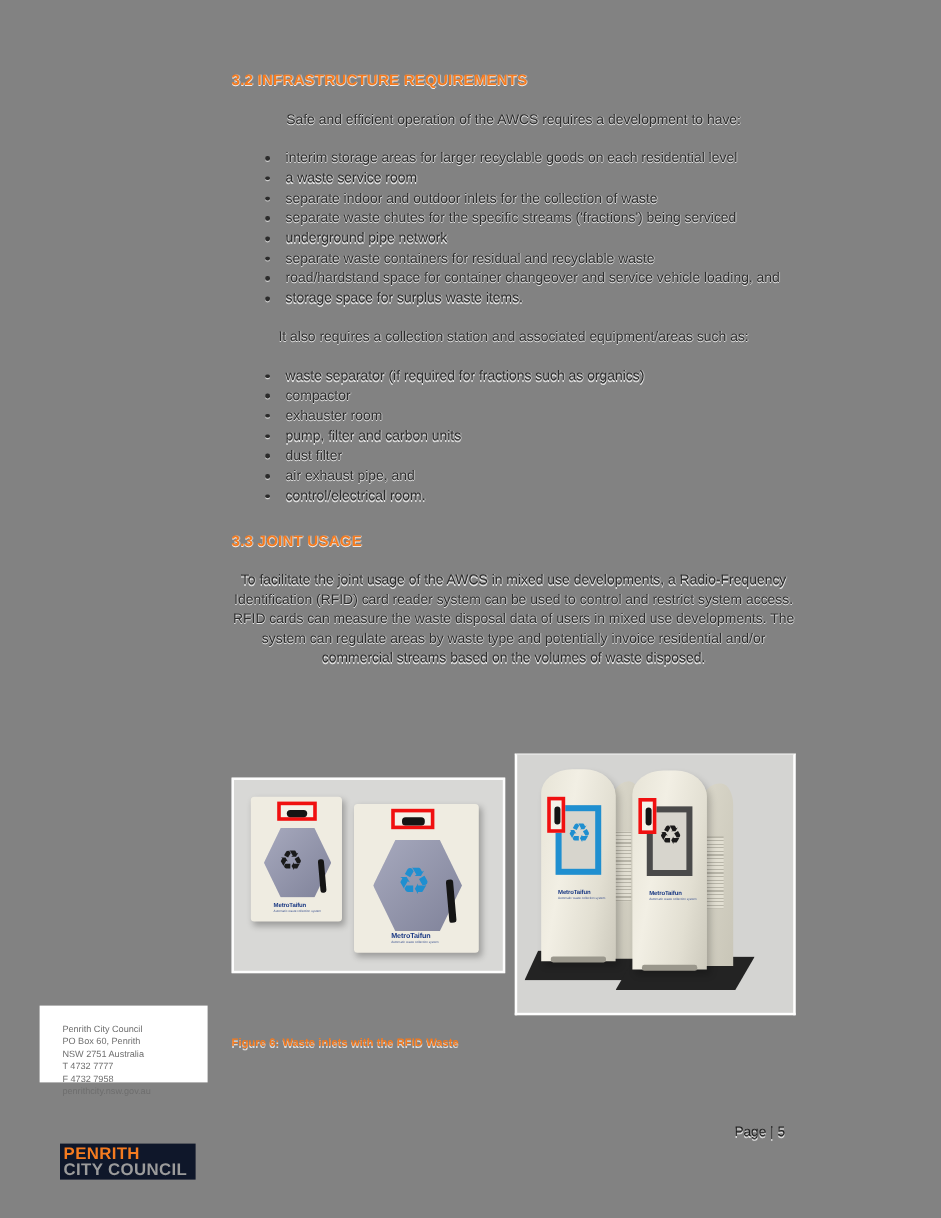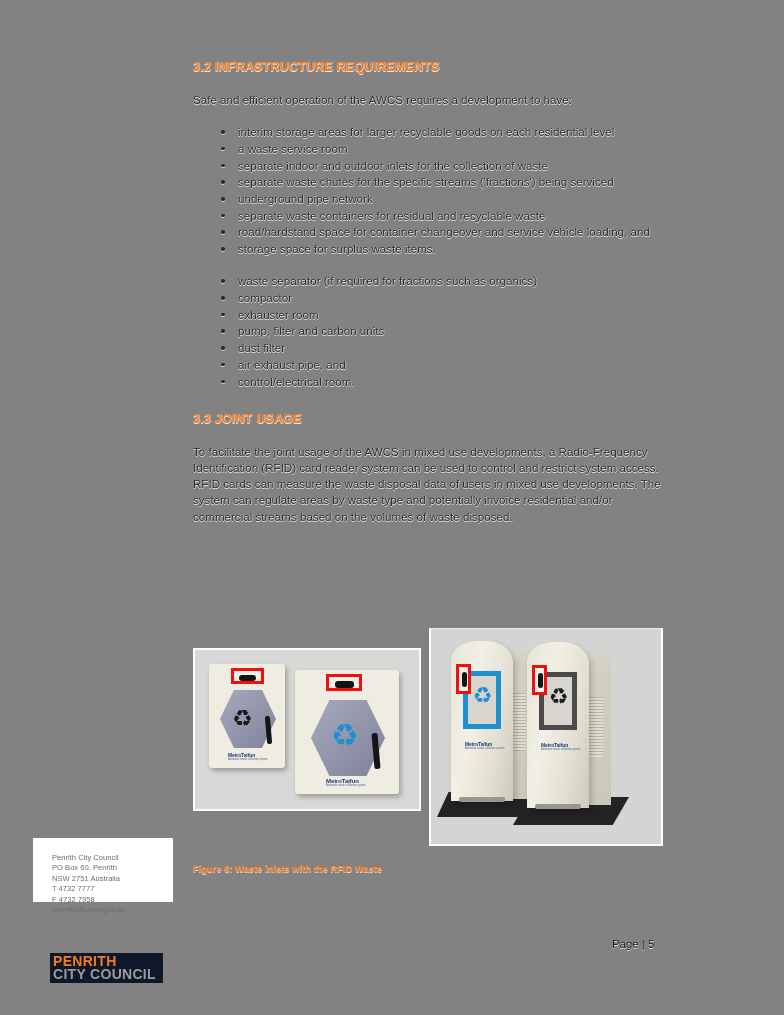--- a/index.html
+++ b/index.html
@@ -32,20 +32,21 @@
     text-shadow: 0 1px 0 rgba(255,255,255,0.85), 1px 0 0 rgba(255,255,255,0.45);
     margin: 0 0 18px 0;
   }
 
   p.body-text {
     font-size: 11.6px;
     line-height: 16.2px;
     color: #2b2b2b;
     text-shadow: 0 1px 0 rgba(255,255,255,0.8), 1px 0 0 rgba(255,255,255,0.35);
     margin: 0 0 16px 0;
+    text-align: center;
   }
 
   ul.bullets {
     list-style: none;
     margin: 0 0 16px 0;
     padding: 0;
   }
   ul.bullets li {
     position: relative;
     padding-left: 45px;
@@ -281,20 +282,21 @@
     <li>interim storage areas for larger recyclable goods on each residential level</li>
     <li>a waste service room</li>
     <li>separate indoor and outdoor inlets for the collection of waste</li>
     <li>separate waste chutes for the specific streams ('fractions') being serviced</li>
     <li>underground pipe network</li>
     <li>separate waste containers for residual and recyclable waste</li>
     <li>road/hardstand space for container changeover and service vehicle loading, and</li>
     <li>storage space for surplus waste items.</li>
   </ul>
 
+  <p class="body-text">It also requires a collection station and associated equipment/areas such as:</p>
 
   <ul class="bullets">
     <li>waste separator (if required for fractions such as organics)</li>
     <li>compactor</li>
     <li>exhauster room</li>
     <li>pump, filter and carbon units</li>
     <li>dust filter</li>
     <li>air exhaust pipe, and</li>
     <li>control/electrical room.</li>
   </ul>

